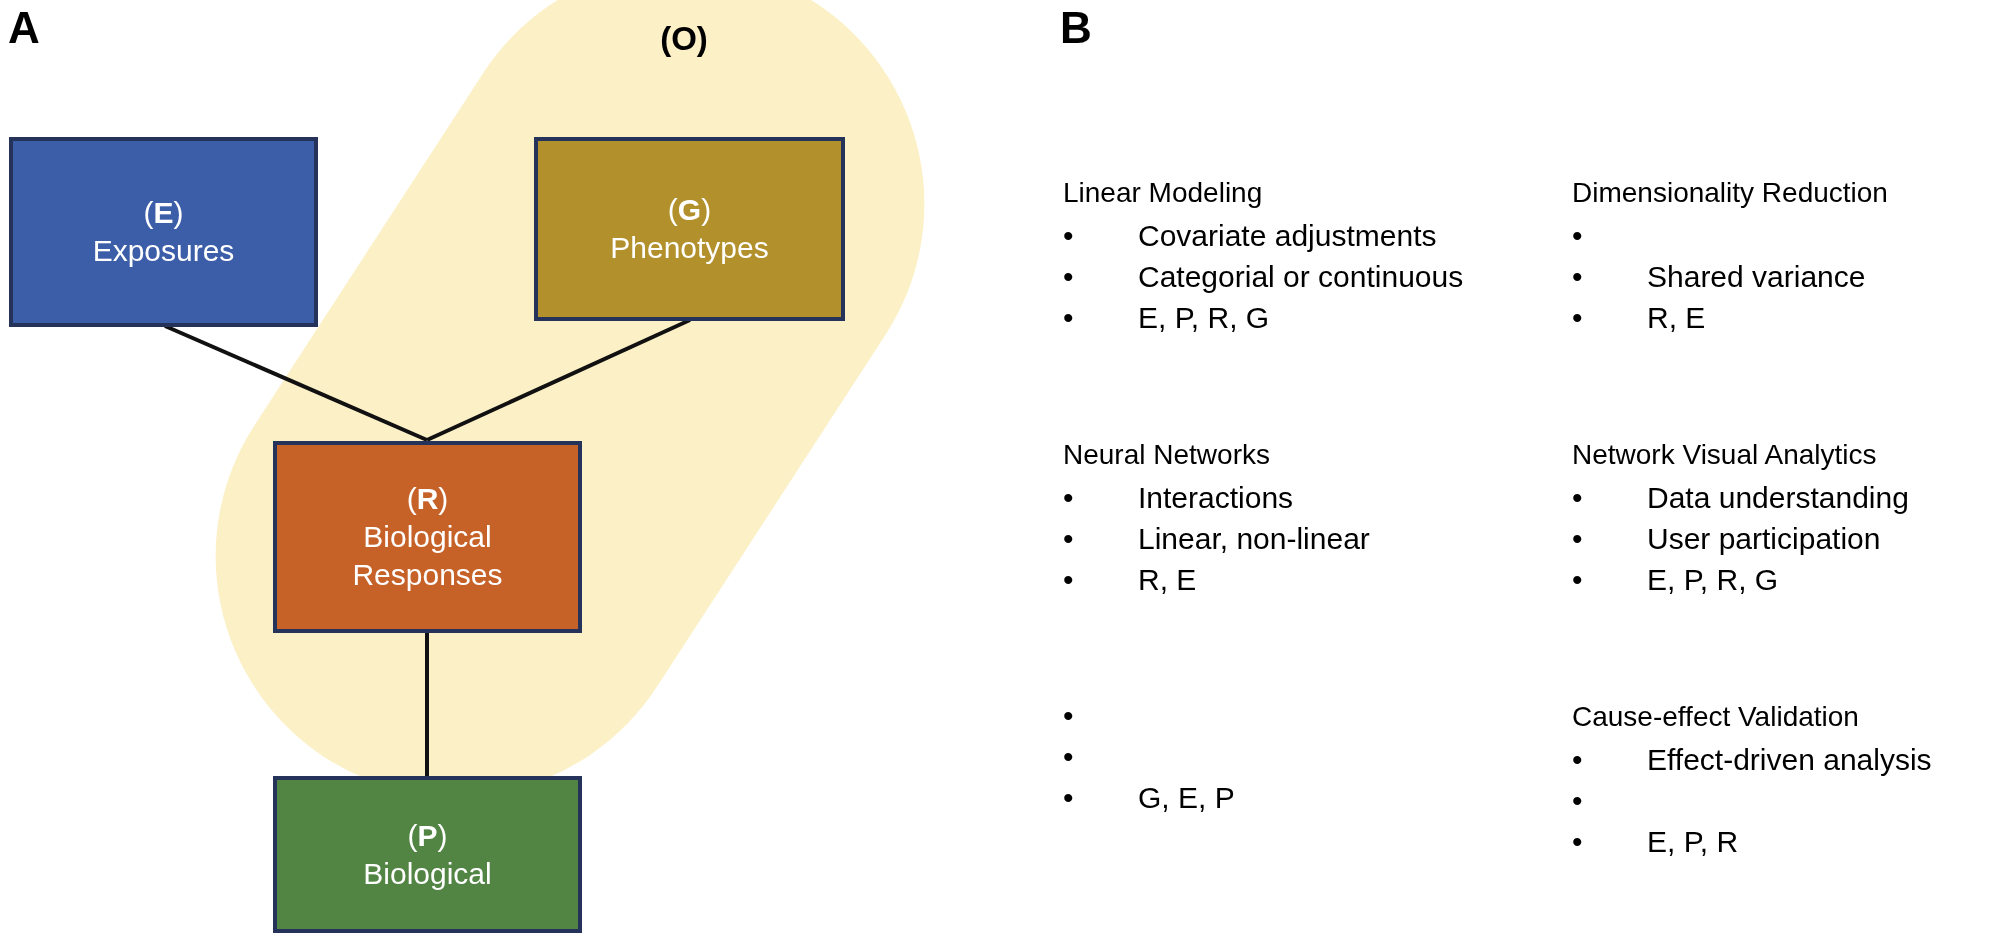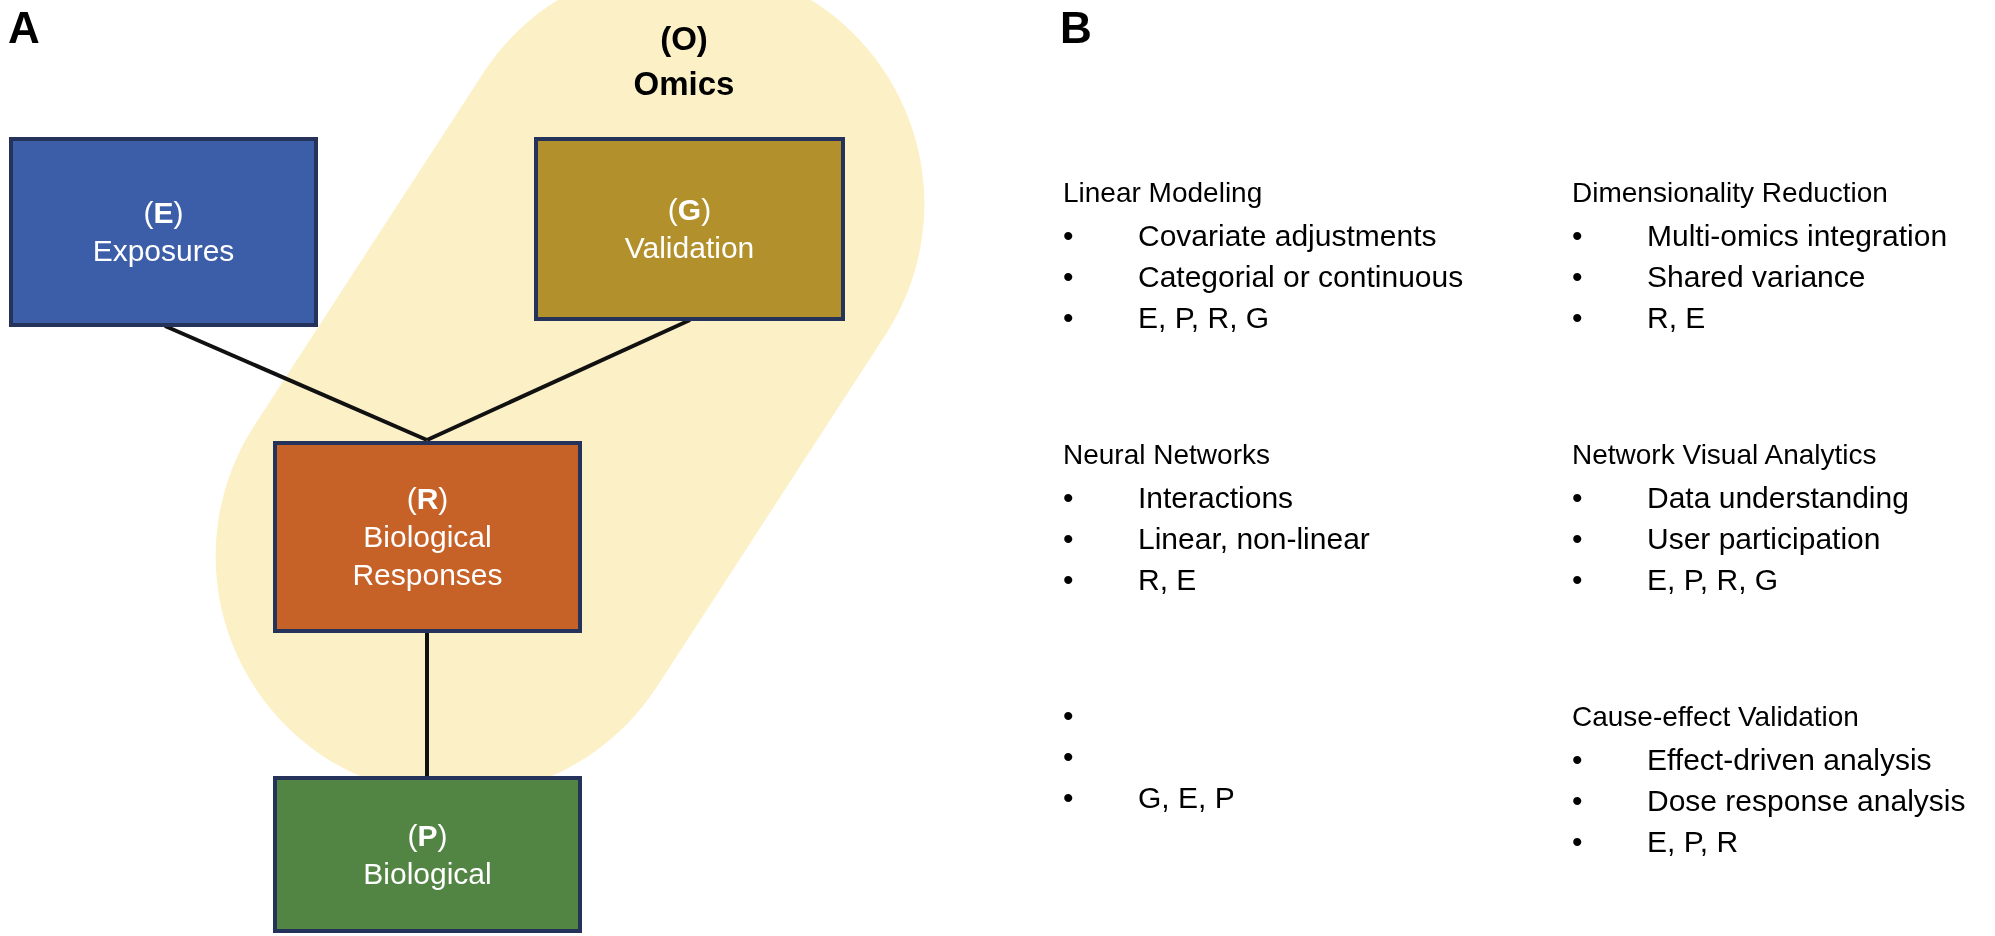--- a/index.html
+++ b/index.html
@@ -121,31 +121,30 @@
   <div class="blob"></div>
 
   <svg class="edges" width="1995" height="936">
     <line x1="165" y1="326" x2="427" y2="440"></line>
     <line x1="690" y1="320" x2="427" y2="440"></line>
     <line x1="427" y1="632" x2="427" y2="777"></line>
   </svg>
 
   <div class="omics-label">
     <div>(O)</div>
-    <div>Omics</div>
   </div>
 
   <div class="node node-e">
     <div><span>(</span><span class="bold">E</span><span>)</span></div>
     <div>Exposures</div>
   </div>
 
   <div class="node node-g">
     <div><span>(</span><span class="bold">G</span><span>)</span></div>
-    <div>Validation</div>
+    <div>Phenotypes</div>
   </div>
 
   <div class="node node-r">
     <div><span>(</span><span class="bold">R</span><span>)</span></div>
     <div>Biological</div>
     <div>Responses</div>
   </div>
 
   <div class="node node-p">
     <div><span>(</span><span class="bold">P</span><span>)</span></div>
@@ -167,21 +166,20 @@
     <div class="bullet-row">
         <span class="bullet-dot">•</span>
         <span>E, P, R, G</span>
       </div>
   </div>
 
   <div class="method m1">
     <h3>Dimensionality Reduction</h3>
     <div class="bullet-row">
         <span class="bullet-dot">•</span>
-        <span>Multi-omics integration</span>
       </div>
     <div class="bullet-row">
         <span class="bullet-dot">•</span>
         <span>Shared variance</span>
       </div>
     <div class="bullet-row">
         <span class="bullet-dot">•</span>
         <span>R, E</span>
       </div>
   </div>
@@ -232,21 +230,20 @@
   </div>
 
   <div class="method m5">
     <h3>Cause-effect Validation</h3>
     <div class="bullet-row">
         <span class="bullet-dot">•</span>
         <span>Effect-driven analysis</span>
       </div>
     <div class="bullet-row">
         <span class="bullet-dot">•</span>
-        <span>Dose response analysis</span>
       </div>
     <div class="bullet-row">
         <span class="bullet-dot">•</span>
         <span>E, P, R</span>
       </div>
   </div>
 
 </div>
 
 </body></html>

